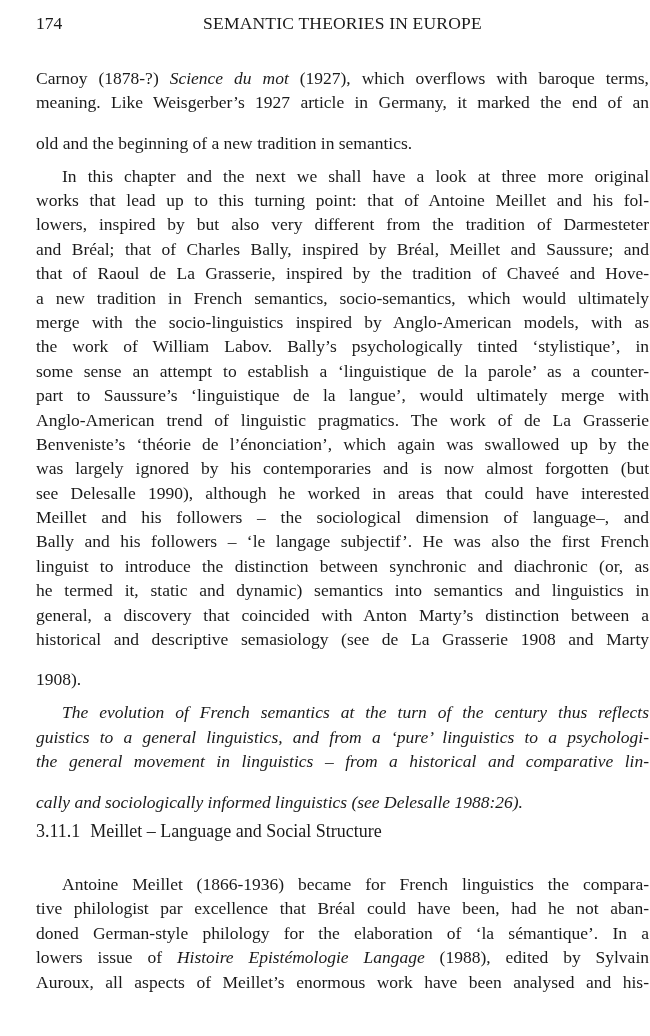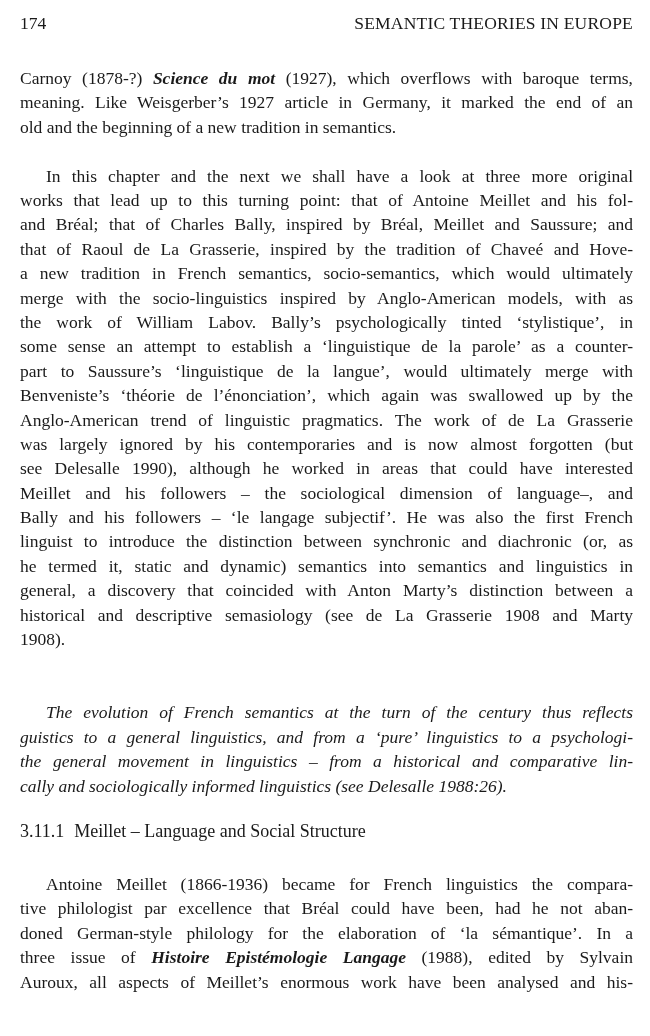--- a/index.html
+++ b/index.html
@@ -10,21 +10,21 @@
     body {
       width: 650px;
       height: 1036px;
       overflow: hidden;
       position: relative;
       font-family: "Liberation Serif", "DejaVu Serif", serif;
       color: #1a1a1a;
     }
     .page {
       position: absolute;
-      left: 0;
+      left: 16px;
       top: 0;
       width: 572px;
       height: 1036px;
     }
     .running-head {
       position: absolute;
       top: 11px;
       left: 20px;
       width: 613px;
       height: 24px;
@@ -34,44 +34,45 @@
     .page-number {
       position: absolute;
       left: 0;
       top: 0;
     }
     .running-title {
       position: absolute;
       left: 0;
       right: 0;
       top: 0;
-      text-align: right;
+      text-align: center;
       letter-spacing: 0.2px;
     }
     .body-text {
       position: absolute;
       left: 20px;
       width: 613px;
       font-size: 17.5px;
     }
     .line {
       display: block;
       height: 24.4px;
       line-height: 24.4px;
       white-space: nowrap;
       text-align: justify;
       text-align-last: justify;
     }
     .line.last {
       text-align-last: left;
+      margin-top: 16px;
     }
     .line.indent {
       padding-left: 26px;
     }
-    .it { font-style: italic; font-weight: bold; }
+    .it { font-style: italic; }
     .heading {
       position: absolute;
       left: 20px;
       top: 818px;
       font-size: 18px;
       line-height: 26px;
       white-space: nowrap;
     }
     .heading .num { margin-right: 10px; }
   </style>
@@ -87,29 +88,30 @@
 
   <div class="body-text" style="top:66px;">
     <span class="line"><span>Carnoy (1878-?) </span><span class="it">Science du mot</span><span> (1927), which overflows with baroque terms,</span></span>
     <span class="line">meaning. Like Weisgerber’s 1927 article in Germany, it marked the end of an</span>
     <span class="line last">old and the beginning of a new tradition in semantics.</span>
   </div>
 
   <div class="body-text" style="top:163.6px;">
     <span class="line indent">In this chapter and the next we shall have a look at three more original</span>
     <span class="line">works that lead up to this turning point: that of Antoine Meillet and his fol-</span>
+    <span class="line">lowers, inspired by but also very different from the tradition of Darmesteter</span>
     <span class="line">and Bréal; that of Charles Bally, inspired by Bréal, Meillet and Saussure; and</span>
     <span class="line">that of Raoul de La Grasserie, inspired by the tradition of Chaveé and Hove-</span>
     <span class="line">a new tradition in French semantics, socio-semantics, which would ultimately</span>
     <span class="line">merge with the socio-linguistics inspired by Anglo-American models, with as</span>
     <span class="line">the work of William Labov. Bally’s psychologically tinted ‘stylistique’, in</span>
     <span class="line">some sense an attempt to establish a ‘linguistique de la parole’ as a counter-</span>
     <span class="line">part to Saussure’s ‘linguistique de la langue’, would ultimately merge with</span>
+    <span class="line">Anglo-American trend of linguistic pragmatics. The work of de La Grasserie</span>
     <span class="line">Benveniste’s ‘théorie de l’énonciation’, which again was swallowed up by the</span>
-    <span class="line">Anglo-American trend of linguistic pragmatics. The work of de La Grasserie</span>
     <span class="line">was largely ignored by his contemporaries and is now almost forgotten (but</span>
     <span class="line">see Delesalle 1990), although he worked in areas that could have interested</span>
     <span class="line">Meillet and his followers – the sociological dimension of language–, and</span>
     <span class="line">Bally and his followers – ‘le langage subjectif’. He was also the first French</span>
     <span class="line">linguist to introduce the distinction between synchronic and diachronic (or, as</span>
     <span class="line">he termed it, static and dynamic) semantics into semantics and linguistics in</span>
     <span class="line">general, a discovery that coincided with Anton Marty’s distinction between a</span>
     <span class="line">historical and descriptive semasiology (see de La Grasserie 1908 and Marty</span>
     <span class="line last">1908).</span>
   </div>
@@ -122,17 +124,17 @@
   </div>
 
   <div class="heading">
     <span class="num">3.11.1</span><span>Meillet – Language and Social Structure</span>
   </div>
 
   <div class="body-text" style="top:872px;">
     <span class="line indent">Antoine Meillet (1866-1936) became for French linguistics the compara-</span>
     <span class="line">tive philologist par excellence that Bréal could have been, had he not aban-</span>
     <span class="line">doned German-style philology for the elaboration of ‘la sémantique’. In a</span>
-    <span class="line"><span>three issue of </span><span class="it">Histoire Epistémologie Langage</span><span> (1988), edited by Sylvain</span></span>
+    <span class="line"><span>lowers issue of </span><span class="it">Histoire Epistémologie Langage</span><span> (1988), edited by Sylvain</span></span>
     <span class="line">Auroux, all aspects of Meillet’s enormous work have been analysed and his-</span>
   </div>
 
 </div>
 
 </body></html>

